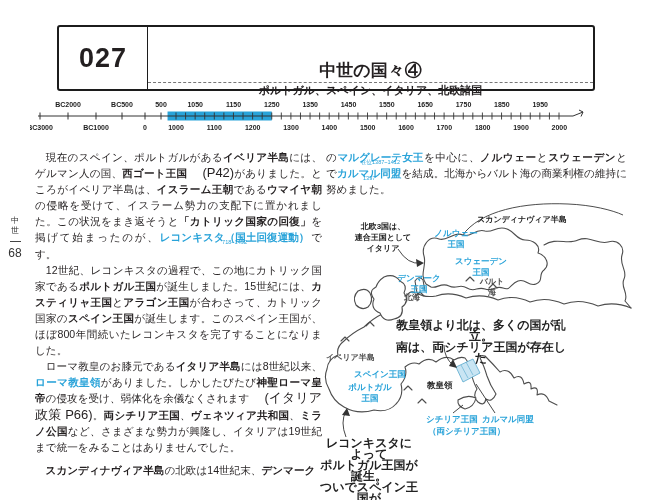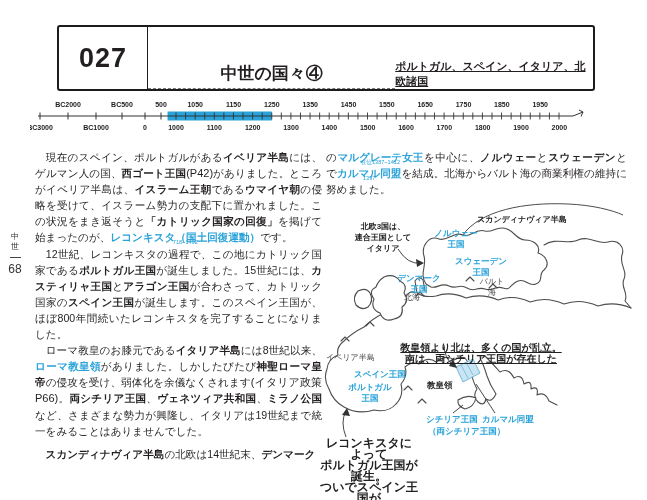--- a/index.html
+++ b/index.html
@@ -6,54 +6,54 @@
   body{
     width:647px;height:500px;position:relative;background:#ffffff;
     font-family:"Liberation Sans",sans-serif;color:#231f20;
     -webkit-font-smoothing:antialiased;overflow:hidden;
   }
   
   .hdr{position:absolute;left:57px;top:25px;width:534px;height:62px;
     border:2px solid #1c1c1c;border-radius:3px;display:flex;background:#fff;}
   .hdr-num{width:88px;border-right:1.5px solid #1c1c1c;display:flex;align-items:center;
     justify-content:center;font-size:27px;font-weight:700;letter-spacing:1px;}
-  .hdr-right{flex:1;display:flex;flex-direction:row;margin-top:32px;}
+  .hdr-right{flex:1;display:flex;flex-direction:column;margin-top:32px;}
   .hdr-title{flex:1.25;display:flex;align-items:center;justify-content:center;
     font-size:17px;font-weight:700;border-bottom:1.5px dashed #777;}
   .hdr-sub{flex:1;display:flex;align-items:center;justify-content:center;
-    font-size:11px;font-weight:700;text-decoration:underline;}
-  
-  .side{position:absolute;left:6px;top:232px;width:18px;text-align:center;color:#333;}
+    font-size:11px;font-weight:700;}
+  
+  .side{position:absolute;left:6px;top:216px;width:18px;text-align:center;color:#333;}
   .side-sec{width:11px;margin:0 auto;word-break:break-all;line-height:10px;font-size:8px;}
   .side-line{width:11px;border-top:1px solid #444;margin:5px auto 4px;}
   .side-num{font-size:12px;}
   
   .tl-wrap{position:absolute;left:30px;top:97px;}
   .tl-label{font-size:7px;font-weight:700;fill:#222;}
   
   .colL{position:absolute;left:35px;top:149px;width:287px;font-size:10.6px;
     line-height:16.1px;text-align:justify;}
   .colR{position:absolute;left:326px;top:149px;width:301px;font-size:10.6px;
     line-height:16.1px;text-align:justify;}
   .colL p,.colR p{margin:0;}
   .p-gap{margin-top:7px !important;}
   .seg-b{font-weight:700;}
   .seg-blue{font-weight:700;color:var(--accent);}
-  .seg-small{font-size:11px;}
+  .seg-small{font-size:13px;padding-left:15px;}
   .noted{position:relative;display:inline-block;}
   .tnote{position:absolute;left:50%;top:10.8px;transform:translateX(-50%);
     font-size:5.6px;font-style:normal;font-weight:400;color:var(--accent);
     white-space:nowrap;line-height:1;}
   
   .map{position:absolute;left:320px;top:195px;width:327px;height:305px;}
   .map svg{position:absolute;left:0;top:0;}
   .mlab{position:absolute;white-space:pre-line;line-height:11px;font-size:8.5px;}
   .m-blue{color:var(--accent);font-weight:700;text-align:center;}
   .m-note{color:#222;font-weight:700;text-align:center;}
-  .m-geo{color:#4a4a4a;font-weight:400;font-size:8px;}
+  .m-geo{color:#4a4a4a;font-weight:700;font-size:8px;}
   .m-bold{color:#222;font-weight:700;}
   .coast{fill:none;stroke:#4d4d4d;stroke-width:1.1;stroke-linecap:round;stroke-linejoin:round;}
   .land{fill:#fff;stroke:#4d4d4d;stroke-width:1.1;stroke-linejoin:round;}
   .papal-band{fill:var(--papal);stroke:#58a8cd;stroke-width:0.8;}
   .hatch{stroke:#58a8cd;stroke-width:0.6;fill:none;}
   .ptr{stroke:#333;stroke-width:0.9;fill:none;}
   .ptr-head{fill:#333;stroke:none;}
   .swoosh{fill:none;stroke:#4d4d4d;stroke-width:1;}
 </style>
 </head>
@@ -202,21 +202,21 @@
 イタリア</div>
   <div class="mlab m-blue" style="left:110px;top:33px;width:52px;">ノルウェー
 王国</div>
   <div class="mlab m-blue" style="left:130px;top:61px;width:62px;">スウェーデン
 王国</div>
   <div class="mlab m-blue" style="left:72px;top:78px;width:54px;">デンマーク
 王国</div>
   <div class="mlab m-geo" style="left:157px;top:81px;width:30px;text-align:center;">バルト
 海</div>
   <div class="mlab m-geo" style="left:84px;top:97px;">北海</div>
-  <div class="mlab m-note" style="left:70px;top:147px;width:182px;font-size:10px;text-decoration:underline;">教皇領より北は、多くの国が乱立。
+  <div class="mlab m-note" style="left:70px;top:125px;width:182px;font-size:12px;">教皇領より北は、多くの国が乱立。
 南は、両シチリア王国が存在した</div>
   <div class="mlab m-geo" style="left:6px;top:157px;">イベリア半島</div>
   <div class="mlab m-blue" style="left:34px;top:174px;">スペイン王国</div>
   <div class="mlab m-blue" style="left:20px;top:187px;width:60px;">ポルトガル
 王国</div>
   <div class="mlab m-bold" style="left:107px;top:185px;">教皇領</div>
   <div class="mlab m-blue" style="left:106px;top:219px;">シチリア王国</div>
   <div class="mlab m-blue" style="left:162px;top:219px;">カルマル同盟</div>
   <div class="mlab m-blue" style="left:108px;top:231px;">（両シチリア王国）</div>
   <div class="mlab m-note" style="left:0px;top:243px;width:98px;font-size:12px;">レコンキスタによって

